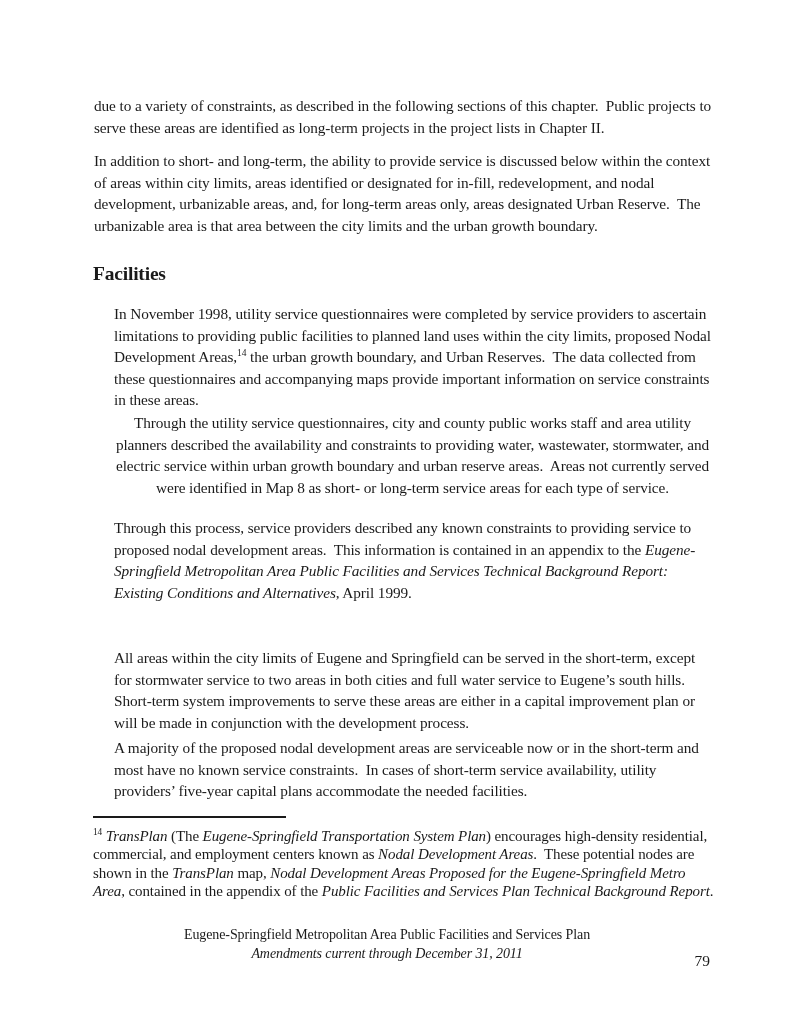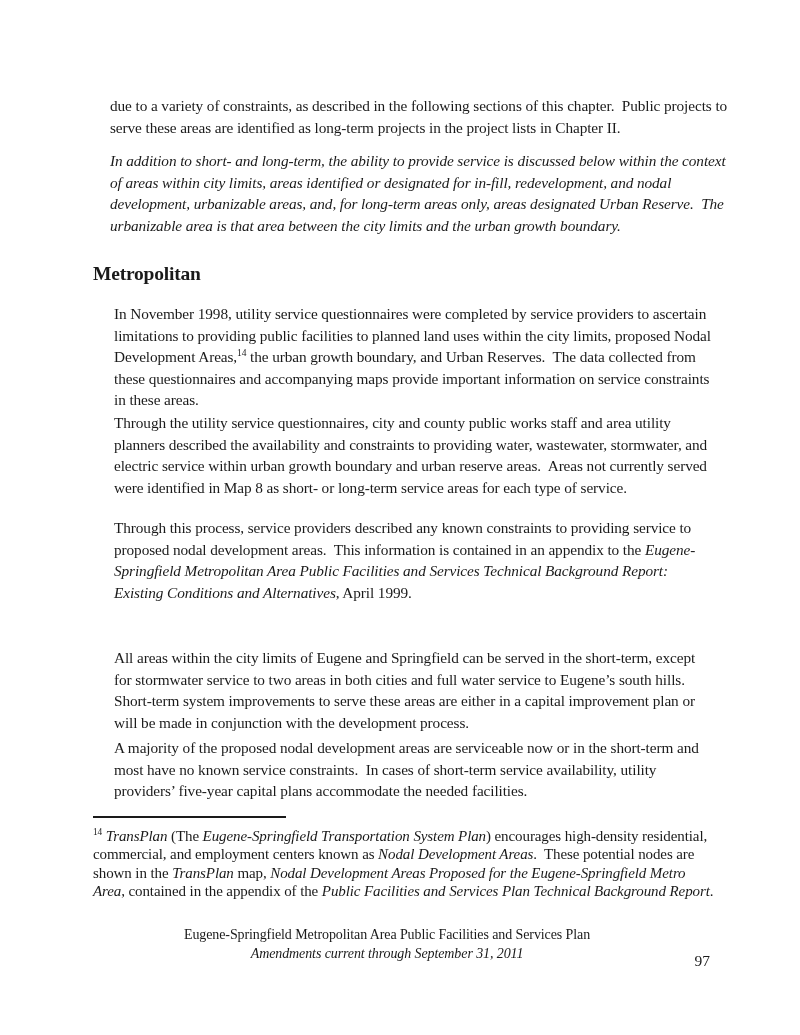--- a/index.html
+++ b/index.html
@@ -14,42 +14,42 @@
     overflow: hidden;
   }
   .para {
     position: absolute;
     margin: 0;
     font-size: 15.3px;
     line-height: 21.6px;
     letter-spacing: -0.1px;
     white-space: pre-wrap;
   }
-  .w-full   { left: 110px;  width: 622px; }
+  .w-full   { left: 94px;  width: 622px; }
   .w-indent { left: 114px; width: 597px; }
   .heading {
     position: absolute;
     margin: 0;
     font-weight: bold;
     font-size: 19.5px;
     line-height: 24px;
     letter-spacing: -0.2px;
     white-space: pre-wrap;
   }
   .it { font-style: italic; }
   .sup {
     vertical-align: super;
     font-size: 0.62em;
     line-height: 0;
   }
   #p-constraints   { top: 95px; }
-  #p-context       { top: 150px; font-style: italic; }
+  #p-context       { top: 150px; }
   #h-methodology   { left: 93px; top: 262px; }
   #p-questionnaires{ top: 303px; }
-  #p-describe      { top: 412px; }
+  #p-describe      { top: 412px; text-align: center; }
   #p-process       { top: 517px; }
   #h-short-term    { left: 118px; top: 605px; }
   #p-all-areas     { top: 647px; }
   #p-majority      { top: 737px; }
   .footnote-rule {
     position: absolute;
     left: 93px; top: 816px;
     width: 193px; height: 0;
     border: none;
     border-top: 2px solid #1a1a1a;
@@ -84,37 +84,37 @@
 </style>
 </head>
 <body>
 
 <div class="page">
 
   <p id="p-constraints" class="para w-full">due to a variety of constraints, as described in the following sections of this chapter.  Public projects to serve these areas are identified as long-term projects in the project lists in Chapter II.</p>
 
   <p id="p-context" class="para w-full">In addition to short- and long-term, the ability to provide service is discussed below within the context of areas within city limits, areas identified or designated for in-fill, redevelopment, and nodal development, urbanizable areas, and, for long-term areas only, areas designated Urban Reserve.  The urbanizable area is that area between the city limits and the urban growth boundary.</p>
 
-  <h2 id="h-methodology" class="heading">Metropolitan</h2>
+  <h2 id="h-methodology" class="heading">Facilities</h2>
 
   <p id="p-questionnaires" class="para w-indent"><span>In November 1998, utility service questionnaires were completed by service providers to ascertain limitations to providing public facilities to planned land uses within the city limits, proposed Nodal Development Areas,</span><span class="sup">14</span><span> the urban growth boundary, and Urban Reserves.  The data collected from these questionnaires and accompanying maps provide important information on service constraints in these areas.</span></p>
 
   <p id="p-describe" class="para w-indent">Through the utility service questionnaires, city and county public works staff and area utility planners described the availability and constraints to providing water, wastewater, stormwater, and electric service within urban growth boundary and urban reserve areas.  Areas not currently served were identified in Map 8 as short- or long-term service areas for each type of service.</p>
 
   <p id="p-process" class="para w-indent"><span>Through this process, service providers described any known constraints to providing service to proposed nodal development areas.  This information is contained in an appendix to the </span><span class="it">Eugene-Springfield Metropolitan Area Public Facilities and Services Technical Background Report: Existing Conditions and Alternatives</span><span>, April 1999.</span></p>
 
 
   <p id="p-all-areas" class="para w-indent">All areas within the city limits of Eugene and Springfield can be served in the short-term, except for stormwater service to two areas in both cities and full water service to Eugene’s south hills.  Short-term system improvements to serve these areas are either in a capital improvement plan or will be made in conjunction with the development process.</p>
 
   <p id="p-majority" class="para w-indent">A majority of the proposed nodal development areas are serviceable now or in the short-term and most have no known service constraints.  In cases of short-term service availability, utility providers’ five-year capital plans accommodate the needed facilities.</p>
 
   <hr class="footnote-rule">
 
   <p class="footnote"><span class="sup">14</span><span class="it"> TransPlan</span><span> (The </span><span class="it">Eugene-Springfield Transportation System Plan</span><span>) encourages high-density residential, commercial, and employment centers known as </span><span class="it">Nodal Development Areas</span><span>.  These potential nodes are shown in the </span><span class="it">TransPlan</span><span> map, </span><span class="it">Nodal Development Areas Proposed for the Eugene-Springfield Metro Area</span><span>, contained in the appendix of the </span><span class="it">Public Facilities and Services Plan Technical Background Report</span><span>.</span></p>
 
   <div class="page-footer">
     <div class="line1">Eugene-Springfield Metropolitan Area Public Facilities and Services Plan</div>
-    <div class="line2">Amendments current through September 31, 2011</div>
+    <div class="line2">Amendments current through December 31, 2011</div>
   </div>
 
-  <div class="page-number">97</div>
+  <div class="page-number">79</div>
 
 </div>
 
 </body></html>

